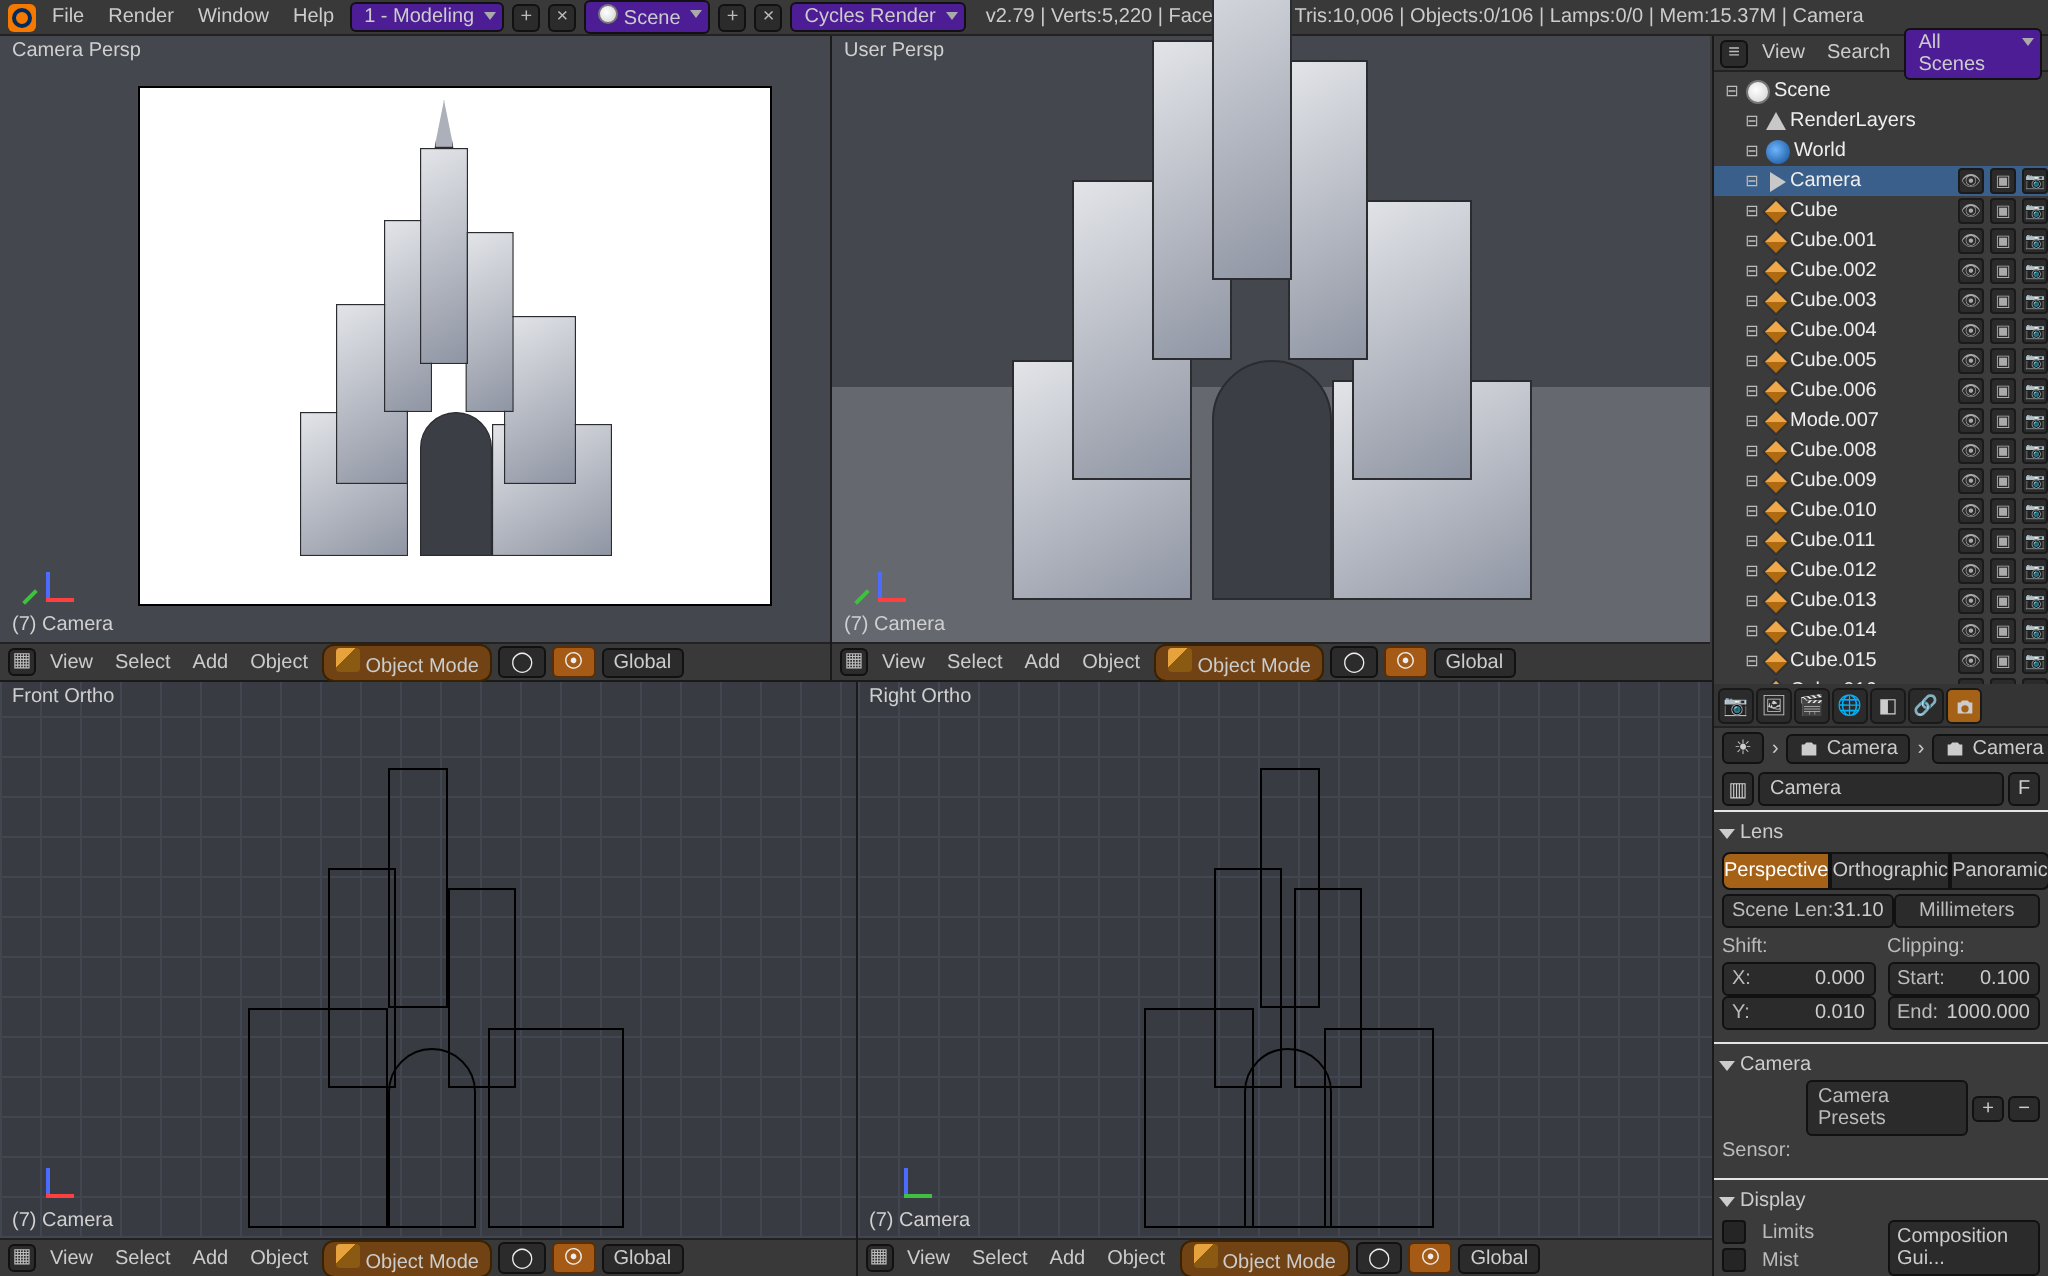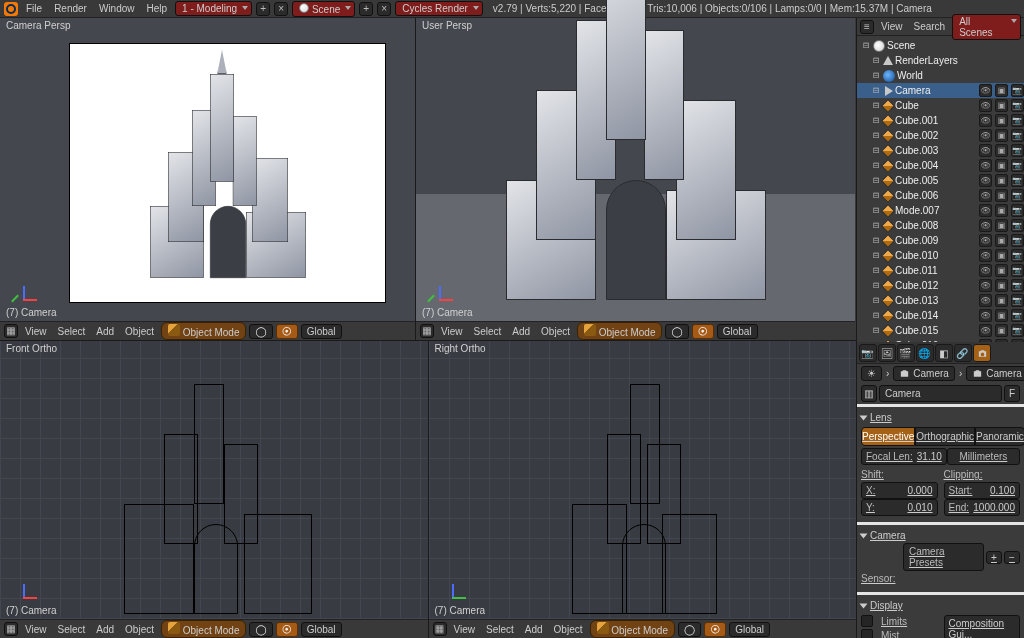--- a/index.html
+++ b/index.html
@@ -2,21 +2,21 @@
 <html><head>
 <meta charset="utf-8">
 <style>
   * { box-sizing: border-box; margin: 0; padding: 0; font-family: sans-serif; font-size: 10px; color: #ccc; user-select: none; }
   body { width: 1024px; height: 638px; background: #393939; overflow: hidden; display: flex; flex-direction: column; }
   
   .topbar, .toolbar { display:flex; align-items:center; height:18px; background:#393939; border-bottom:1px solid #222; padding:0 4px; gap:4px; }
   .blender-logo { width:14px; height:14px; background:#f57900; border-radius:3px; position:relative; display:inline-block;}
   .blender-logo::after{content:""; position:absolute; inset:2px; border:2px solid #002b5c; border-radius:50%;}
   .menu-item { color:#ccc; padding:0 4px; cursor:default; }
-  .dropdown { background:#7f1d1d; border:1px solid #111; border-radius:3px; padding:1px 14px 1px 6px; position:relative; color:#eee;}
+  .dropdown { background:#4c1d95; border:1px solid #111; border-radius:3px; padding:1px 14px 1px 6px; position:relative; color:#eee;}
   .dropdown .tri{position:absolute; right:3px; top:4px; width:0;height:0;border-left:3px solid transparent;border-right:3px solid transparent;border-top:4px solid #aaa;}
   .mini-btn { width:14px; height:14px; background:#2b2b2b; border:1px solid #111; border-radius:3px; display:flex;align-items:center;justify-content:center; color:#bbb; font-size:10px; line-height:1;}
   .stats{color:#ccc; font-size:10px; white-space:nowrap;}
 
   .main { flex:1; display:flex; min-height:0; }
   .viewports{ flex:1; display:flex; flex-direction:column; min-width:0;}
   .row-top{ flex:1 1 52%; display:flex; min-height:0;}
   .row-bottom{ flex:1 1 48%; display:flex; min-height:0; border-top:1px solid #1a1a1a;}
   .view{ position:relative; background:#3c3f44; min-width:0;}
   .view + .view{border-left:1px solid #1a1a1a;}
@@ -82,21 +82,21 @@
   .props{flex:1; overflow:auto; scrollbar-width:thin; background:#3b3b3b;}
   .props::-webkit-scrollbar{width:8px;}
   .prop-tabs{height:22px;display:flex;gap:1px;padding:2px;background:#343434;border-bottom:1px solid #222;}
   .ptab{width:18px;height:18px;border-radius:3px;border:1px solid #191919;background:#2b2b2b;display:flex;align-items:center;justify-content:center;}
   .ptab.on{background:#a56217;}
   .bread{display:flex;gap:4px;padding:2px 4px;align-items:center;}
   .chip{background:#2b2b2b;border:1px solid #111;border-radius:3px;padding:1px 5px;display:flex;gap:3px;align-items:center;}
   .name-row{display:flex;gap:2px;padding:2px 4px;}
   .name-field{flex:1;background:#2b2b2b;border:1px solid #111;border-radius:3px;padding:2px 5px;}
   .mini{width:16px;background:#2b2b2b;border:1px solid #111;border-radius:3px;display:flex;align-items:center;justify-content:center;color:#ccc;}
-  .panel{border-top:3px solid #e5e5e5;padding:3px 4px 6px;text-decoration:underline;}
+  .panel{border-top:1px solid #e5e5e5;padding:3px 4px 6px;}
   .panel-title{display:flex;align-items:center;gap:4px;padding:2px 0;color:#eee;}
   .panel-title .tri2{width:0;height:0;border-top:4px solid transparent;border-bottom:4px solid transparent;border-left:5px solid #ccc;transform:rotate(90deg);}
   .btnrow{display:flex;gap:0;margin:2px 0;}
   .seg{flex:1;border:1px solid #111;background:#2b2b2b;text-align:center;padding:3px 0;}
   .seg.on{background:#a56217;color:#fff;}
   .seg:first-child{border-radius:4px 0 0 4px;}
   .seg:last-child{border-radius:0 4px 4px 0;}
   .numfield{flex:1;background:#2b2b2b;border:1px solid #111;border-radius:3px;padding:2px 4px;display:flex;justify-content:space-between;}
   .numfield span:first-child{color:#bbb;}
   .two{display:flex;gap:6px;}
@@ -482,21 +482,21 @@
             <span class="tri2"></span>
             <span>Lens</span>
           </div>
         <div class="btnrow">
           <span class="seg on">Perspective</span>
           <span class="seg">Orthographic</span>
           <span class="seg">Panoramic</span>
         </div>
         <div class="btnrow">
           <div class="numfield" style="flex:1.2;">
-              <span>Focal Len:</span>
+              <span>Scene Len:</span>
               <span>31.10</span>
             </div>
           <div class="numfield" style="flex:1;justify-content:center;">
               <span>Millimeters</span>
             </div>
         </div>
         <div class="two">
           <div class="col2">
             <div class="subh">Shift:</div>
             <div class="numfield">

